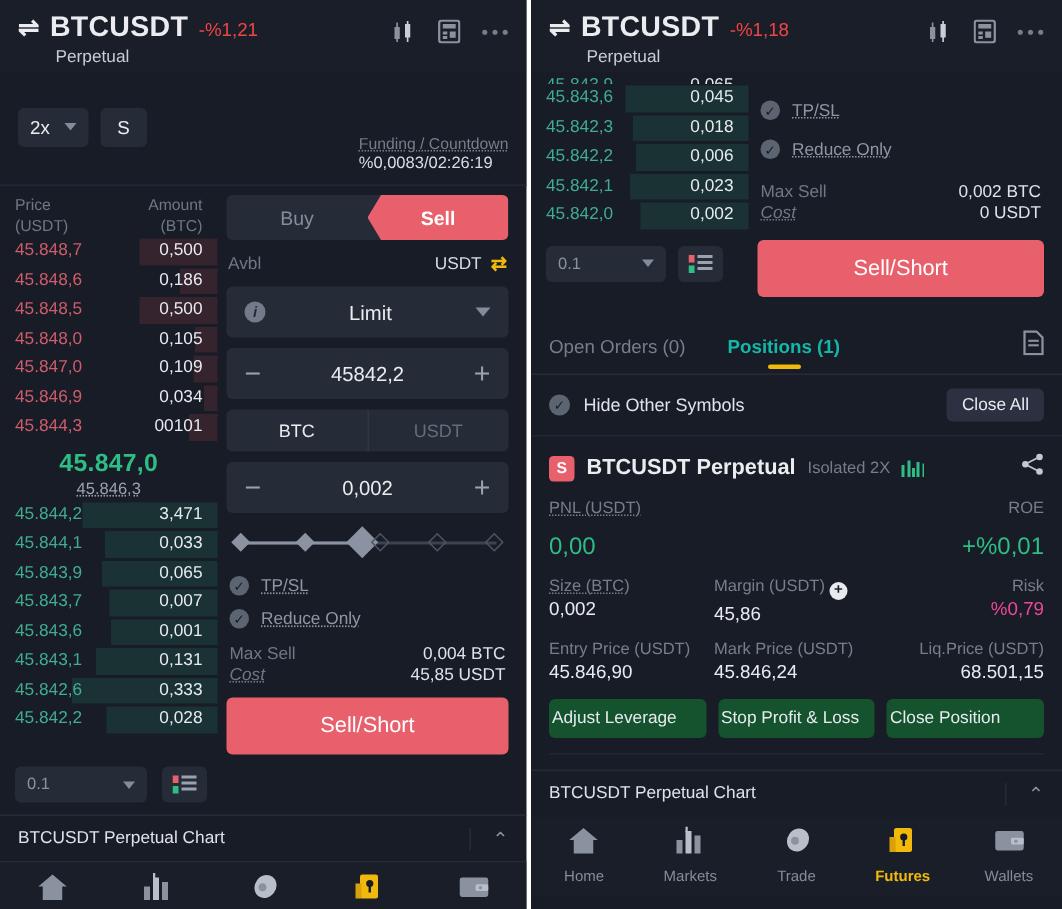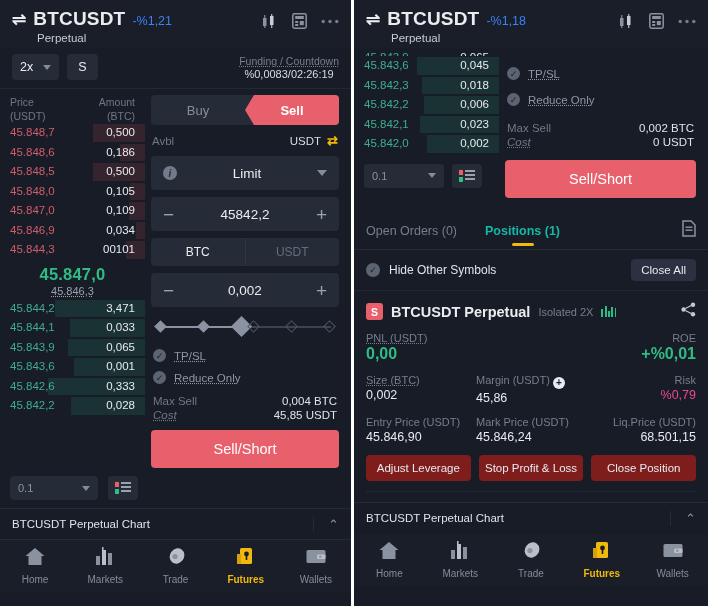--- a/index.html
+++ b/index.html
@@ -22,42 +22,42 @@
   
   .hdr {
     padding: 8px 12px 4px 12px;
     display: flex; align-items: flex-start;
     background: #1a1e29;
   }
   .hdr-left { display: flex; flex-direction: column; flex: 1; }
   .hdr-row1 { display: flex; align-items: baseline; gap: 7px; }
   .swap-icon { color: #eaecef; font-size: 17px; line-height: 20px; font-weight: bold; }
   .sym { color: #eaecef; font-size: 19px; font-weight: bold; letter-spacing: .2px; }
-  .chg { color: #3b82f6; font-size: 12.5px; font-weight: 500; }
+  .chg { color: #ef4444; font-size: 12.5px; font-weight: 500; }
   .sub { color: #c8ccd4; font-size: 11.5px; margin-left: 25px; margin-top: 2px; }
   .hdr-icons { display: flex; align-items: center; gap: 14px; padding-top: 5px; }
   .hicon { color: #767e8c; display: flex; align-items: center; }
 
   
   .moderow {
     display: flex; align-items: center; gap: 8px;
     padding: 6px 12px 8px 12px;
     background: #181c26;
     border-bottom: 1px solid #232836;
   }
   .pill {
     background: #262b38; color: #eaecef;
     border-radius: 4px; font-size: 12.5px;
     padding: 6px 8px; display: flex; align-items: center; gap: 10px;
     white-space: nowrap;
   }
   .pill.sq { padding: 6px 11px; }
   .caret { border-left: 4px solid transparent; border-right: 4px solid transparent;
            border-top: 5px solid #848c9b; display: inline-block; }
-  .fund { margin-left: auto; text-align: center; }
+  .fund { margin-left: auto; text-align: left; margin-top: 36px; }
   .fund .lbl { color: #767e8c; font-size: 10.5px; text-decoration: underline; text-decoration-style: dotted; }
   .fund .val { color: #d8dce3; font-size: 11px; margin-top: 1px; }
 
   
   .body { display: flex; }
   .ob { width: 145px; padding: 6px 10px 0 10px; }
   .ob-head { display: flex; justify-content: space-between; color: #6f7787; font-size: 10.5px; line-height: 14px; }
   .ob-head .r { text-align: right; }
   .ob-row { display: flex; justify-content: space-between; position: relative;
             font-size: 11.5px; line-height: 19.5px; }
@@ -183,35 +183,35 @@
   .posname { color: #eaecef; font-size: 14.5px; font-weight: bold; }
   .posiso { color: #767e8c; font-size: 11px; }
   .bars { display: flex; gap: 1.5px; align-items: flex-end; height: 11px; }
   .bars i { width: 1.8px; background: #2ebd85; display: block; }
   .share { margin-left: auto; color: #c3c8d1; }
 
   .pnlrow { display: flex; justify-content: space-between; margin-top: 9px; }
   .pnlrow .lbl { color: #767e8c; font-size: 11px;
                  text-decoration: underline; text-decoration-style: dotted; }
   .pnlrow .lbl.nd { text-decoration: none; }
-  .pnlv { color: #2ebd85; font-size: 16px; font-weight: bold; margin-top: 1px; }
+  .pnlv { color: #2ebd85; font-size: 16px; font-weight: normal; margin-top: 11px; }
   .pnlv.r { text-align: right; }
   .g3 { display: flex; margin-top: 11px; }
   .g3 > div { flex: 1; }
   .g3 .lbl { color: #767e8c; font-size: 11px; }
   .g3 .lbl.u { text-decoration: underline; text-decoration-style: dotted; }
   .g3 .v { color: #e7eaef; font-size: 12.5px; margin-top: 2px; }
   .g3 .v.green { color: #ec4899; }
   .g3 .ra { text-align: right; }
   .plusic { width: 12px; height: 12px; border-radius: 50%; background: #e7eaef;
             color: #181c26; font-size: 10px; font-weight: bold; display: inline-flex;
             align-items: center; justify-content: center; vertical-align: -2px; margin-left: 3px; }
   .acts { display: flex; gap: 8px; margin-top: 11px; }
-  .acts div { flex: 1; background: #7f1d1d; color: #e7eaef; font-size: 11.5px;
-              border-radius: 4px; padding: 7px 2px; text-align: center; white-space: nowrap; }
+  .acts div { flex: 1; background: #14532d; color: #e7eaef; font-size: 11.5px;
+              border-radius: 4px; padding: 7px 2px; text-align: left; white-space: nowrap; }
   .spacer-line { border-top: 1px solid #222736; margin-top: 10px; }
 </style>
 </head>
 <body>
 
 <div class="root">
 
   <div class="panel left">
 
     <div class="hdr">
@@ -329,23 +329,33 @@
               <span class="dep" style="width:60%"></span>
               <span class="p">45.844,1</span>
               <span class="a">0,033</span>
             </div>
             <div class="ob-row bid">
               <span class="dep" style="width:62%"></span>
               <span class="p">45.843,9</span>
               <span class="a">0,065</span>
             </div>
             <div class="ob-row bid">
+              <span class="dep" style="width:58%"></span>
+              <span class="p">45.843,7</span>
+              <span class="a">0,007</span>
+            </div>
+            <div class="ob-row bid">
               <span class="dep" style="width:57%"></span>
               <span class="p">45.843,6</span>
               <span class="a">0,001</span>
+            </div>
+            <div class="ob-row bid">
+              <span class="dep" style="width:65%"></span>
+              <span class="p">45.843,1</span>
+              <span class="a">0,131</span>
             </div>
             <div class="ob-row bid">
               <span class="dep" style="width:78%"></span>
               <span class="p">45.842,6</span>
               <span class="a">0,333</span>
             </div>
             <div class="ob-row bid">
               <span class="dep" style="width:59%"></span>
               <span class="p">45.842,2</span>
               <span class="a">0,028</span>

